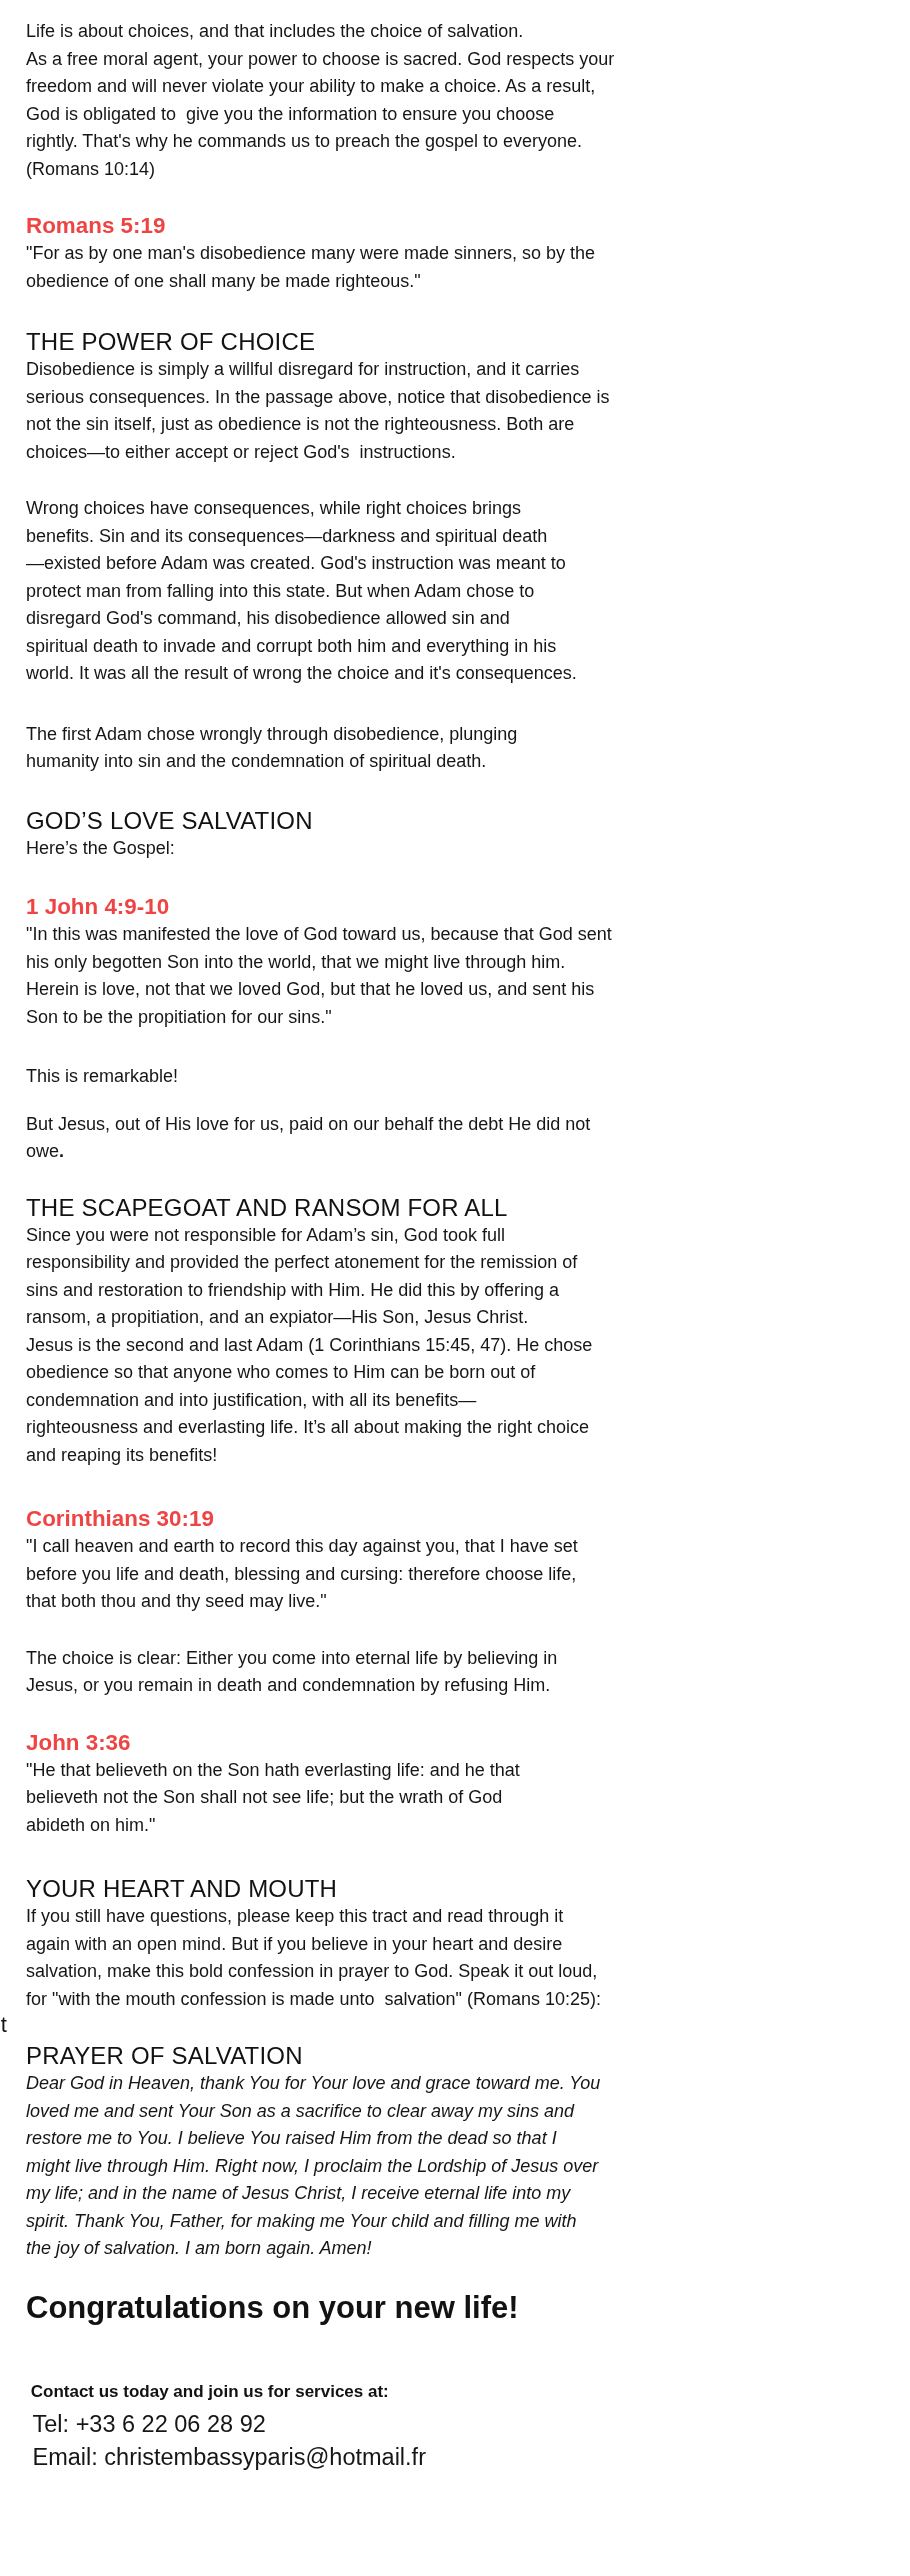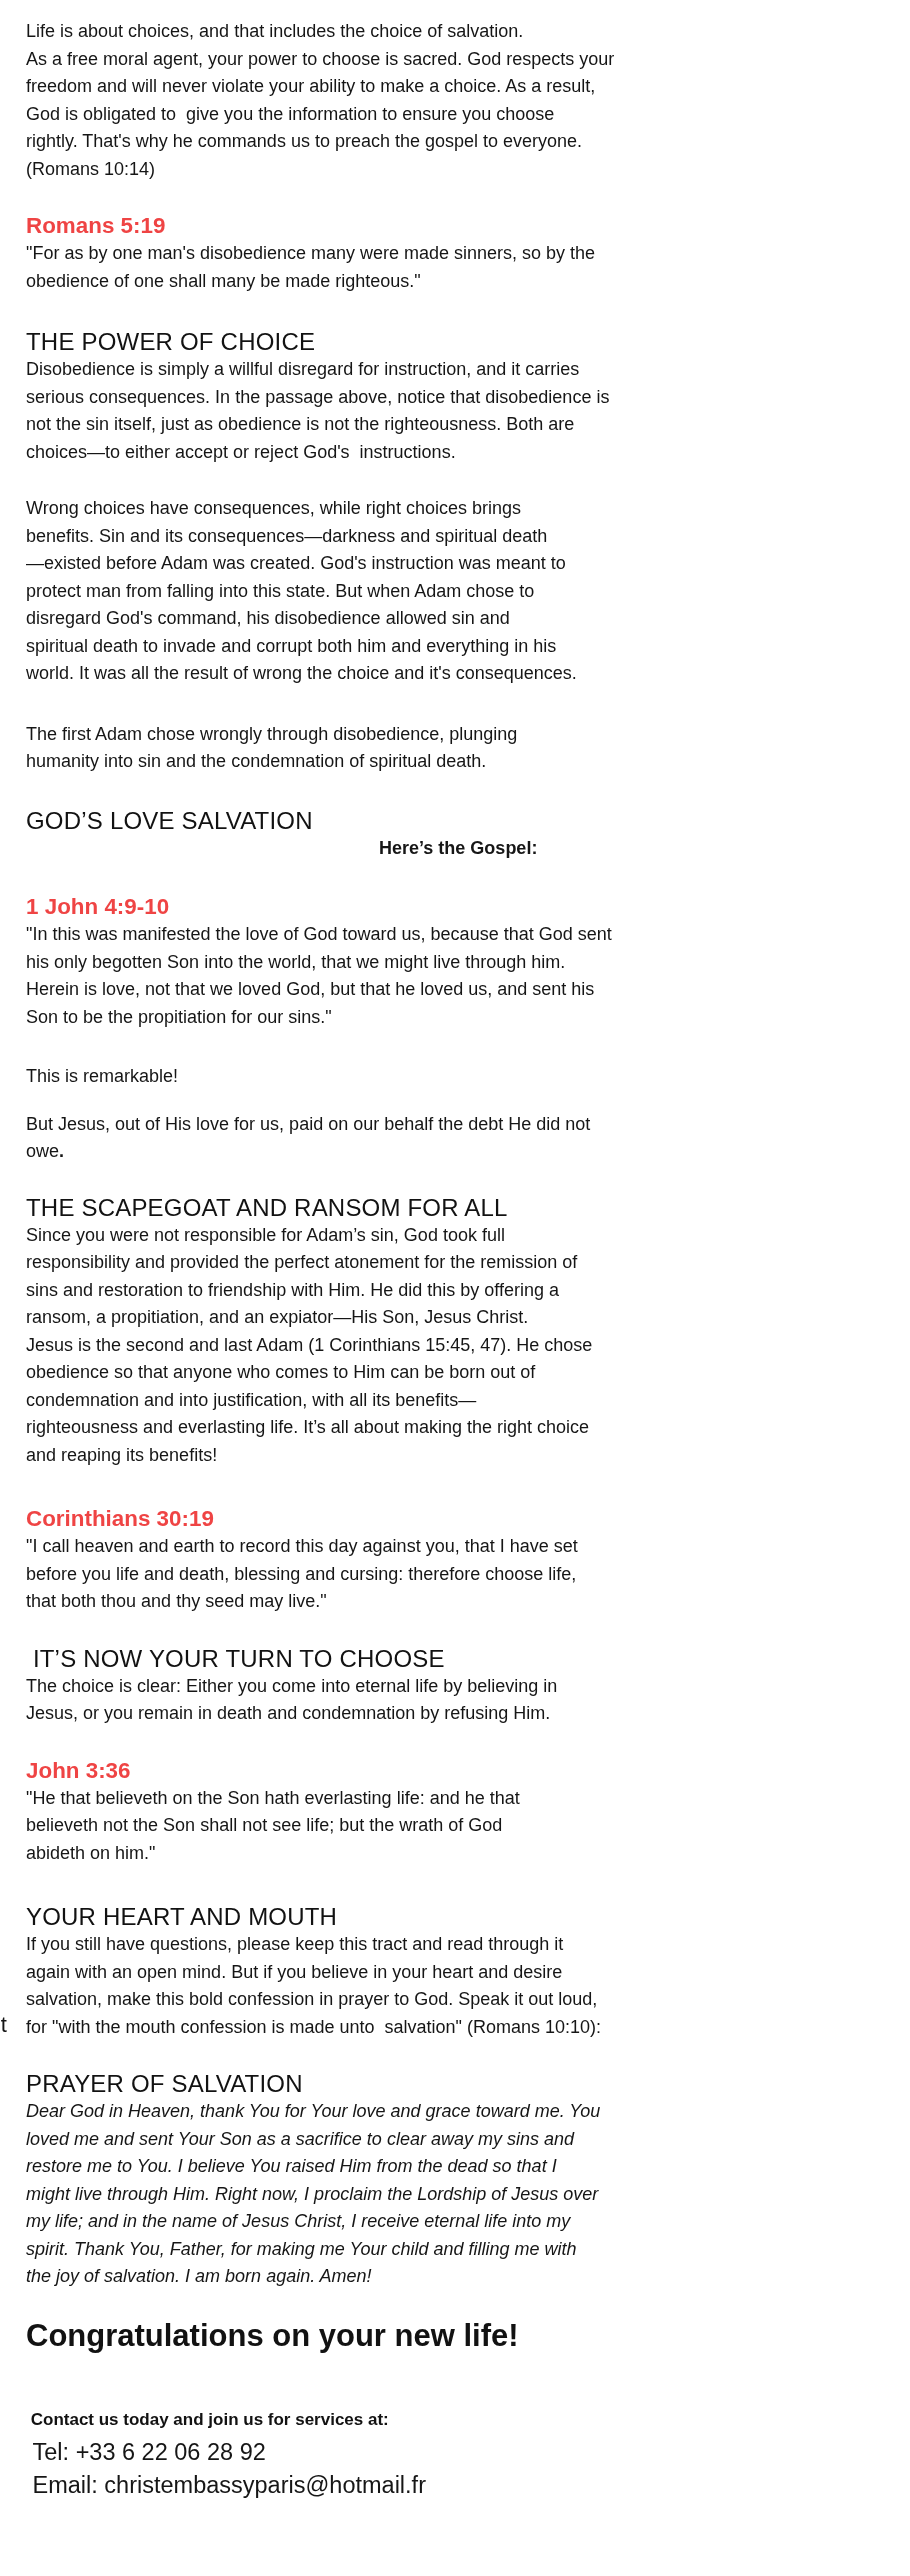--- a/index.html
+++ b/index.html
@@ -30,21 +30,21 @@
     color: #121212;
   }
   .ref {
     font-size: 22.4px;
     font-weight: 700;
     line-height: 28px;
     white-space: pre-wrap;
     margin: 0;
     color: #ef4444;
   }
-  .sub { font-weight: 700; text-align: center; }
+  .sub { font-weight: 400; }
   .it { font-style: italic; }
   .bold-dot { font-weight: 800; }
 
   .congrats {
     font-size: 31px;
     font-weight: 800;
     line-height: 28px;
     white-space: pre-wrap;
     margin: 0;
     color: #121212;
@@ -138,38 +138,37 @@
   </section>
 
   <section style="margin-top:36px">
     <p class="ref">Corinthians 30:19</p>
     <p class="t">"I call heaven and earth to record this day against you, that I have set
 before you life and death, blessing and cursing: therefore choose life,
 that both thou and thy seed may live."</p>
   </section>
 
   <section style="margin-top:29px">
-    <h2 class="h"> IT’S NOW YOUR TURN TO CHOOSE</h2>
     <p class="t">The choice is clear: Either you come into eternal life by believing in
 Jesus, or you remain in death and condemnation by refusing Him.</p>
   </section>
 
   <section style="margin-top:29px">
     <p class="ref">John 3:36</p>
     <p class="t">"He that believeth on the Son hath everlasting life: and he that
 believeth not the Son shall not see life; but the wrath of God
 abideth on him."</p>
   </section>
 
   <section style="margin-top:36px">
     <h2 class="h">YOUR HEART AND MOUTH</h2>
     <p class="t">If you still have questions, please keep this tract and read through it
 again with an open mind. But if you believe in your heart and desire
 salvation, make this bold confession in prayer to God. Speak it out loud,
-for "with the mouth confession is made unto  salvation" (Romans 10:10):</p>
+for "with the mouth confession is made unto  salvation" (Romans 10:25):</p>
   </section>
 
   <section style="margin-top:29px">
     <h2 class="h">PRAYER OF SALVATION</h2>
     <p class="t it">Dear God in Heaven, thank You for Your love and grace toward me. You
 loved me and sent Your Son as a sacrifice to clear away my sins and
 restore me to You. I believe You raised Him from the dead so that I
 might live through Him. Right now, I proclaim the Lordship of Jesus over
 my life; and in the name of Jesus Christ, I receive eternal life into my
 spirit. Thank You, Father, for making me Your child and filling me with

